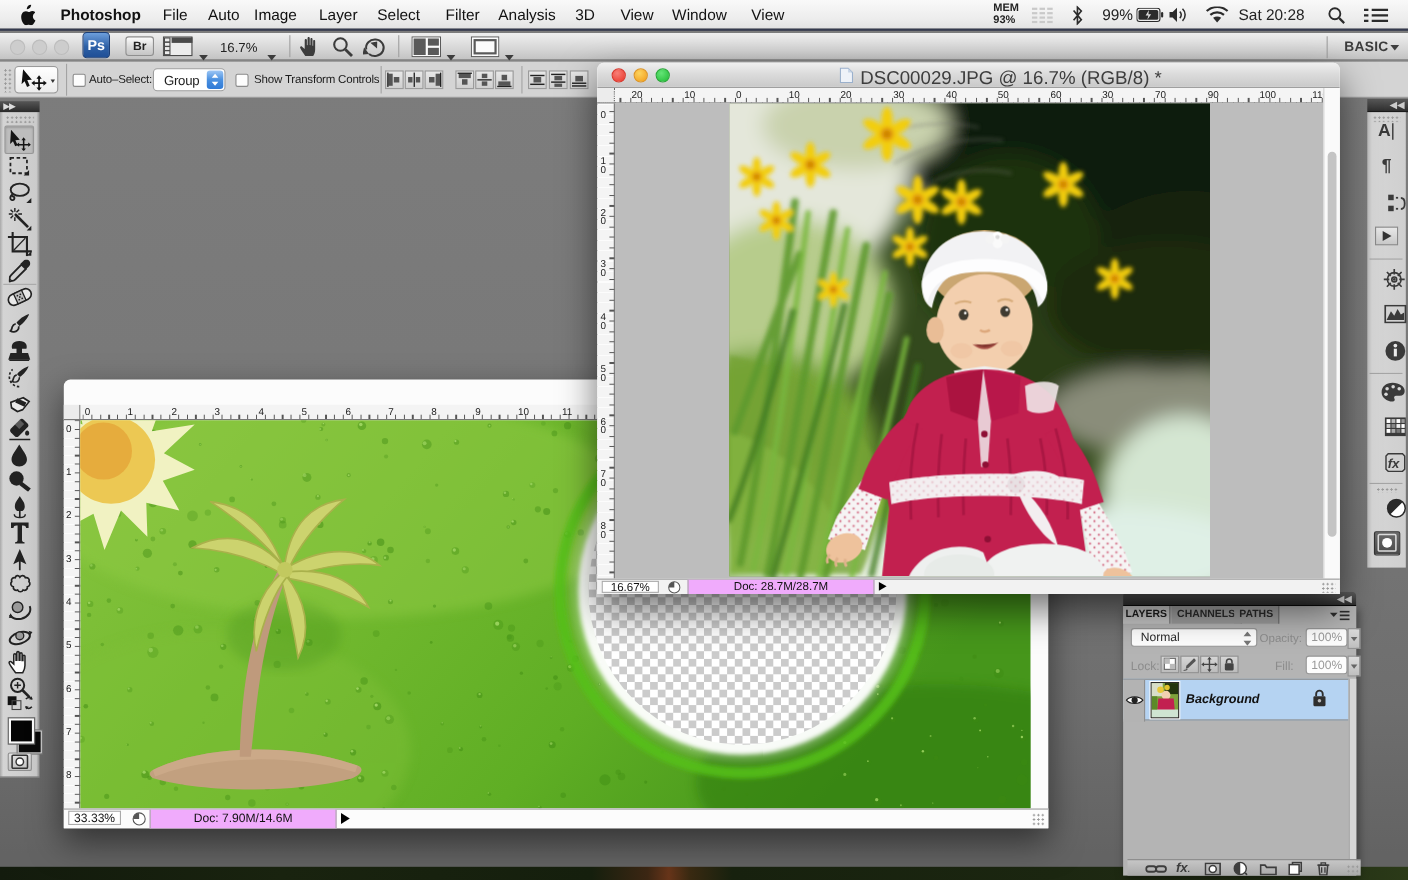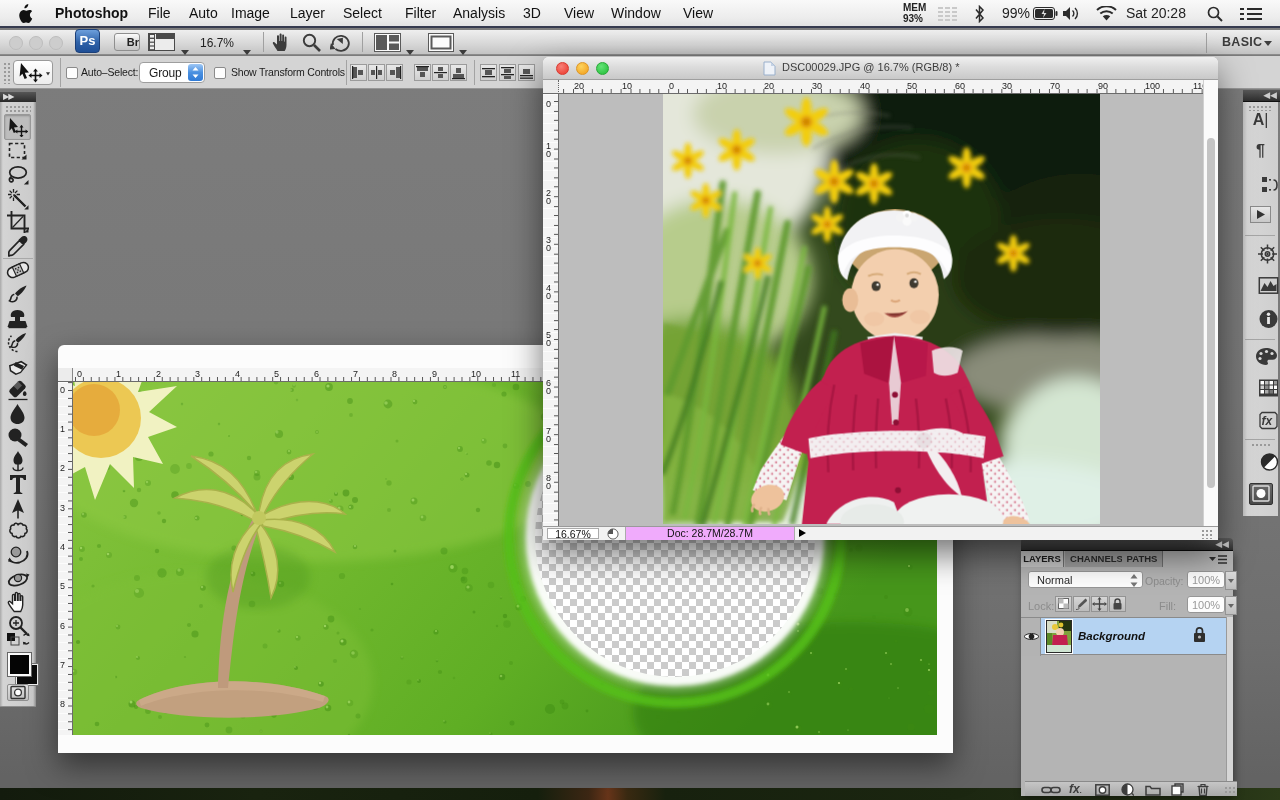--- a/index.html
+++ b/index.html
@@ -23,21 +23,21 @@
   border-bottom:1px solid #8b8b8b; }
 .ghostbtn { position:absolute; top:6px; width:14px; height:14px; border-radius:50%;
   background:#cdcdcd; border:1px solid #bdbdbd; }
 #psbtn { left:75px; top:-1px; width:25px; height:24px; border-radius:4px;
   background:linear-gradient(#6d9fdc,#2f62a8 55%,#1f4f96);
   border:1px solid #1b3f78; color:#fff; font-weight:bold; font-size:13px;
   text-align:center; line-height:22px; }
 #brbtn { left:114px; top:3px; width:26px; height:18px; border-radius:3px;
   background:linear-gradient(#fbfbfb,#d9d9d9 55%,#c5c5c5);
   border:1px solid #8f8f8f; color:#222; font-weight:bold; font-size:11px;
-  text-align:right; line-height:16px; }
+  text-align:center; line-height:16px; }
 .appsep { position:absolute; top:2px; width:1px; height:20px; background:#a0a0a0; }
 .dtri { position:absolute; width:0; height:0; border-left:4px solid transparent;
   border-right:4px solid transparent; border-top:5px solid #3c3c3c; }
 #zoomtxt { position:absolute; left:200px; top:6px; font-size:12px; color:#222; }
 #basic { position:absolute; left:1222px; top:5px; font-weight:bold; font-size:12.5px;
   color:#3c3c3c; letter-spacing:.3px; }
 
 
 #optbar { left:0; top:56px; width:1280px; height:33px; background:#d4d4d4;
   border-bottom:1px solid #979797; font-size:10.5px; letter-spacing:-0.2px; color:#1c1c1c; }
@@ -75,21 +75,21 @@
 .rsicon { position:absolute; left:0; width:35px; text-align:center; color:#3a3a3a; }
 .rssep { position:absolute; left:2px; width:30px; height:1px; background:#a5a5a5; }
 
 
 .win { position:absolute; border-radius:6px 6px 0 0; }
 .titlebar { position:absolute; left:0; top:0; right:0; height:23px;
   border-radius:6px 6px 0 0;
   background:linear-gradient(#f0f0f0,#dcdcdc 45%,#c9c9c9);
   border-bottom:1px solid #9f9f9f; }
 .tl { position:absolute; top:5px; width:13px; height:13px; border-radius:50%; }
-.wtitle { position:absolute; top:4px; font-size:11px; color:#3d3d3d; }
+.wtitle { position:absolute; top:4px; font-size:17px; color:#3d3d3d; }
 .ruler-h { position:absolute; background:#f4f4f4; border-bottom:1px solid #6b6b6b;
   overflow:hidden; }
 .ruler-v { position:absolute; background:#f4f4f4; border-right:1px solid #6b6b6b;
   overflow:hidden; }
 .rnum { position:absolute; font-size:9px; color:#222; }
 .statusbar { position:absolute; left:0; right:0; bottom:0; background:#fcfcfc;
   border-top:1px solid #9a9a9a; font-size:11px; color:#111; }
 .zbox { position:absolute; left:4px; top:2px; background:#fff;
   border:1px solid #aaa; padding:0 4px; }
 .docseg { position:absolute; background:#f0abfc; border-left:1px solid #aaa;
@@ -1106,20 +1106,30 @@
         <path d="M184 132 C170 96 150 78 118 74 C146 92 168 112 186 134 Z"></path>
         <path d="M186 130 C192 94 210 76 240 72 C216 92 200 112 190 134 Z"></path>
         <path d="M188 134 C222 114 254 116 272 132 C244 128 216 134 192 142 Z"></path>
         <path d="M188 138 C224 134 250 146 262 170 C238 156 212 148 190 144 Z"></path>
         <path d="M186 140 C206 164 210 192 198 216 C194 190 188 164 182 142 Z"></path>
         <path d="M182 140 C162 158 154 184 160 210 C166 184 174 160 188 142 Z"></path>
       </g>
       <circle cx="186" cy="136" r="7" fill="#c2c95f"></circle>
     </g>
   </svg>
+  <div class="statusbar" style="height:18px">
+    <div class="zbox" style="left:4px;top:1px;width:48px;height:13px;line-height:13px;text-align:center;padding:0">33.33%</div>
+    <svg class="abs" style="left:62px;top:2px" width="13" height="13" viewBox="0 0 13 13">
+        <circle cx="6.5" cy="6.5" r="5.5" fill="#fff" stroke="#555"></circle>
+        <path d="M6.5 6.5 L6.5 1 A5.5 5.5 0 0 0 1 6.5 Z" fill="#555"></path>
+      </svg>
+    <div class="docseg" style="left:78px;top:0;width:170px;height:17px;line-height:17px">Doc: 7.90M/14.6M</div>
+    <div class="ptri" style="left:252px;top:3px"></div>
+    <div class="abs grip" style="right:3px;top:3px;width:12px;height:12px"></div>
+  </div>
 </div>
 
 <div id="lphead" class="abs">◀◀</div>
 <div id="lpanel" class="abs">
   <div class="ltab" style="left:0;width:43px;background:#c6c6c6;color:#1c1c1c">LAYERS</div>
   <div class="ltab" style="left:44px;width:64px">CHANNELS</div>
   <div class="ltab" style="left:101px;width:41px">PATHS</div>
   <svg class="abs" style="left:188px;top:4px" width="18" height="9" viewBox="0 0 18 9">
       <path d="M0 2l3.5 4L7 2z" fill="#2e2e2e"></path>
       <g stroke="#2e2e2e" stroke-width="1.6">

